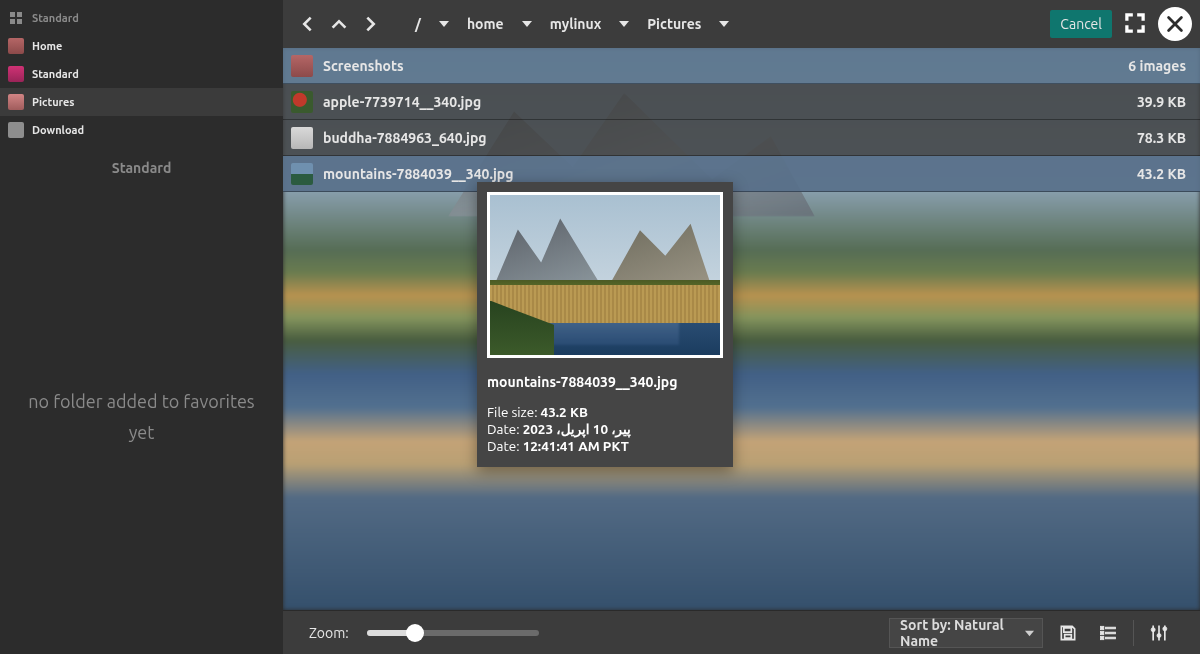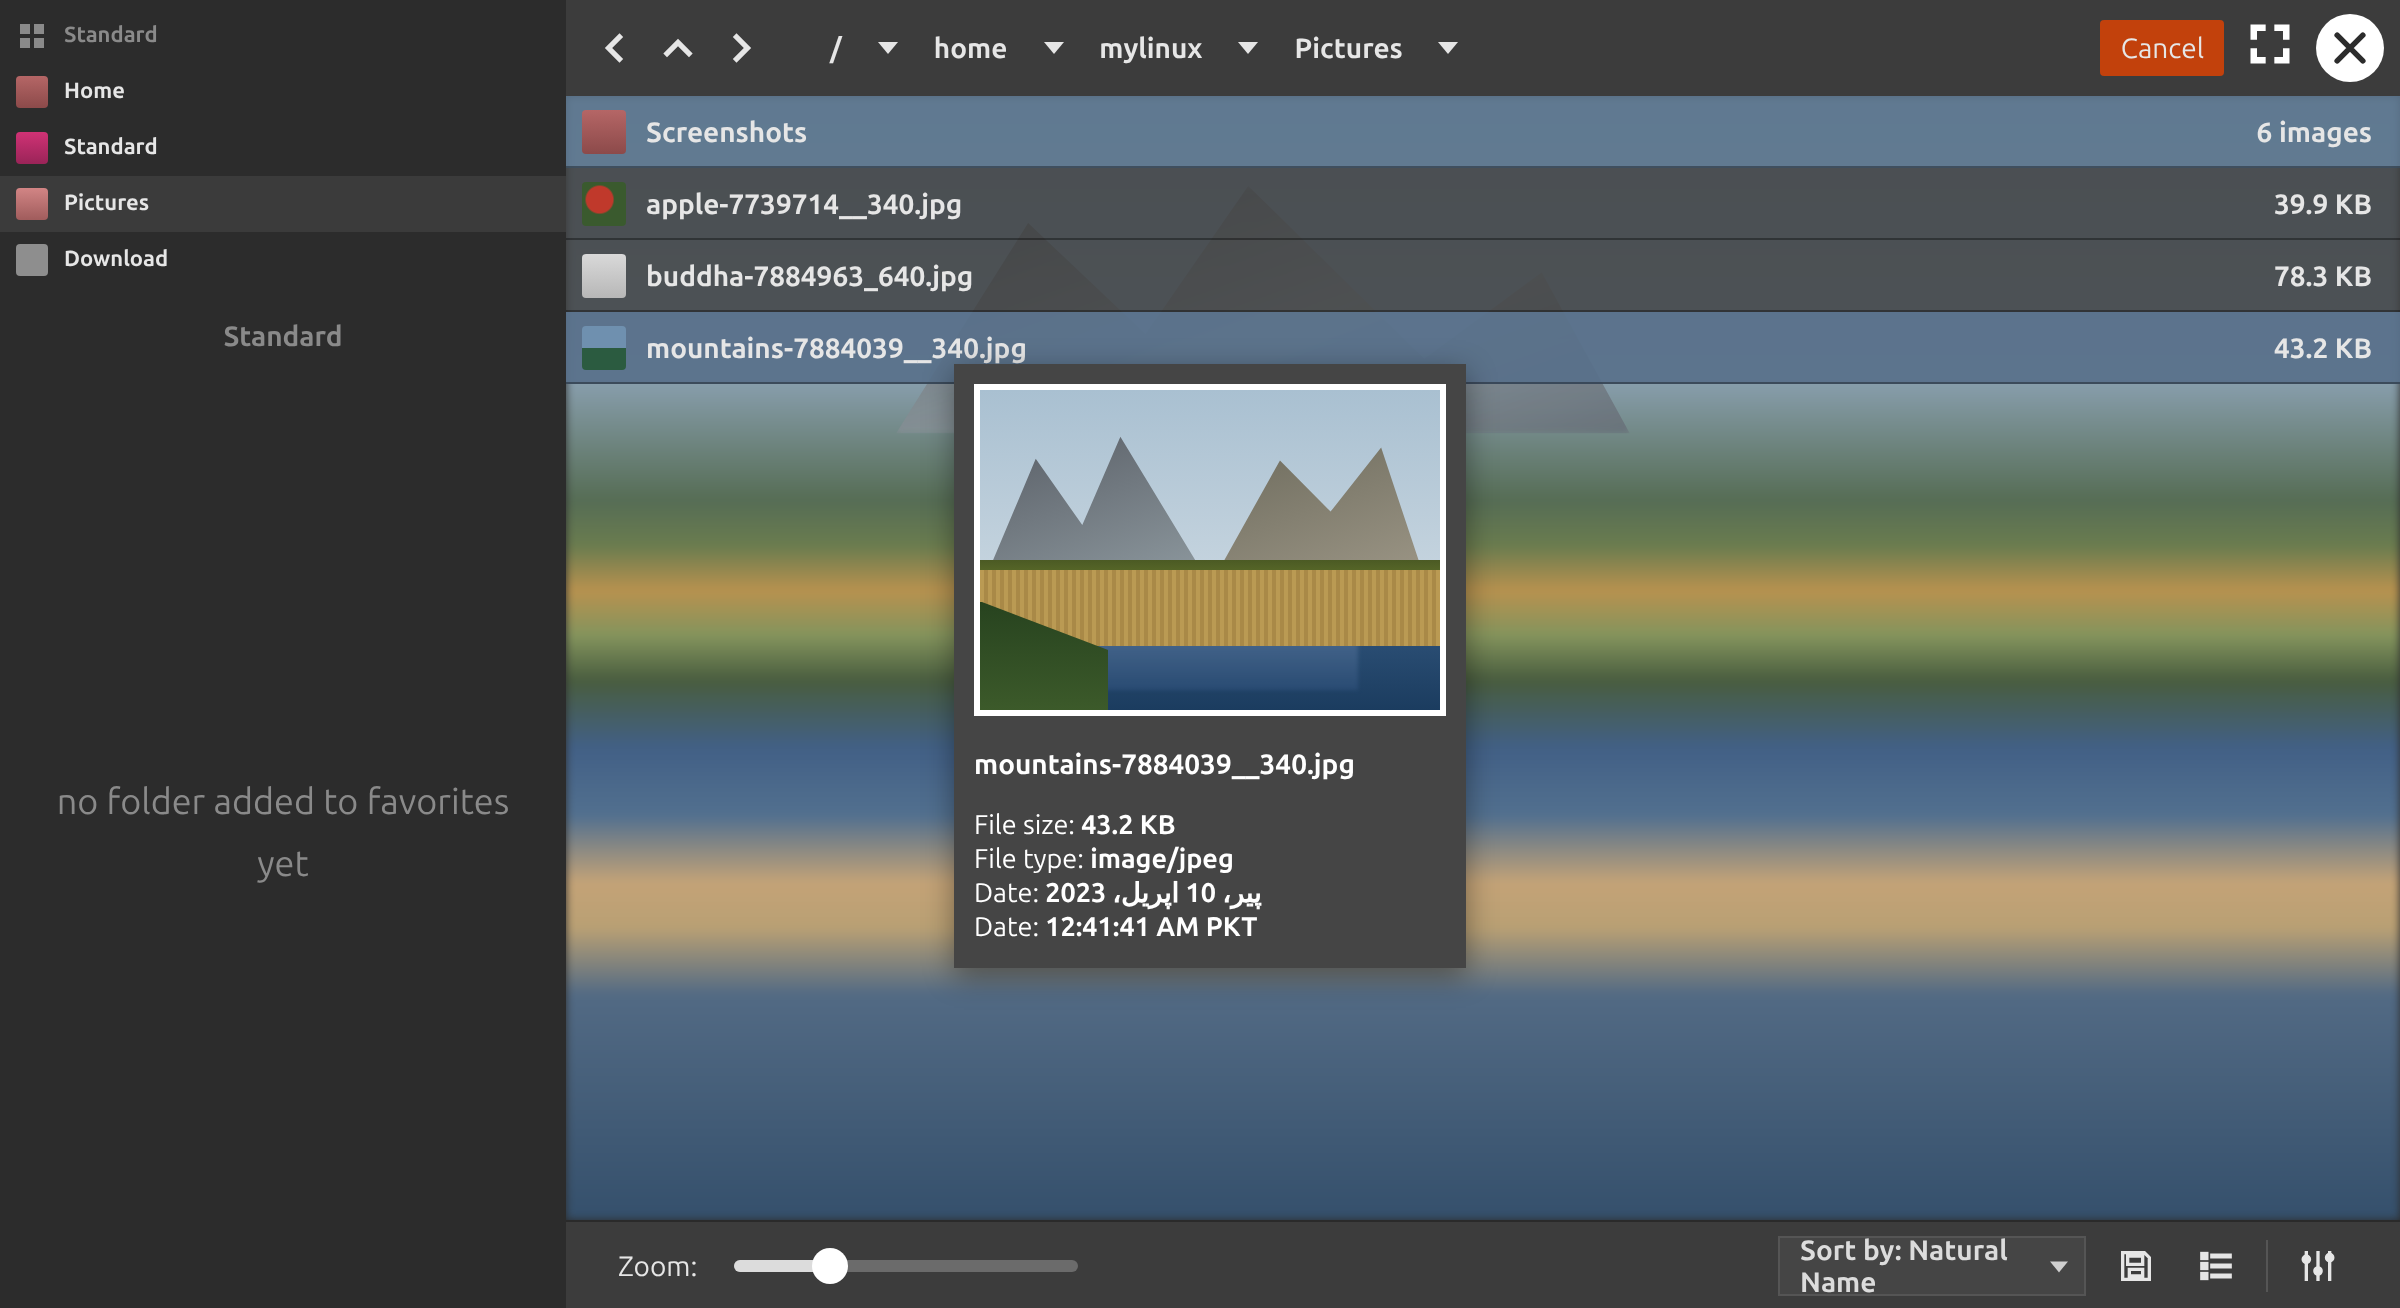--- a/index.html
+++ b/index.html
@@ -18,21 +18,21 @@
     .main { flex: 1; height: 100%; background: #2c2c2c; display: flex; flex-direction: column; position: relative; }
     
     .topbar { height: 48px; display: flex; align-items: center; padding: 0 8px; background: #3c3c3c; }
     .nav-btn { width: 32px; height: 32px; display: flex; align-items: center; justify-content: center; color: #e6e6e6; cursor: pointer; }
     .nav-btn svg { width: 22px; height: 22px; fill: #e6e6e6; }
     .crumbs { display: flex; align-items: center; margin-left: 14px; font-size: 14px; font-weight: 600; gap: 4px; }
     .crumb { padding: 0 14px; }
     .crumb-drop { display: inline-flex; }
     .crumb-drop svg { width: 10px; height: 10px; fill: #e6e6e6; }
     .top-right { margin-left: auto; display: flex; align-items: center; gap: 10px; }
-    .btn-cancel { background: #c2410c; padding: 6px 10px; border-radius: 2px; font-size: 14px; cursor: pointer; }
+    .btn-cancel { background: #0f766e; padding: 6px 10px; border-radius: 2px; font-size: 14px; cursor: pointer; }
     .fs-ic svg, .close-ic svg { width: 26px; height: 26px; fill: #fff; }
     .close-ic { width: 34px; height: 34px; border-radius: 50%; background: #fff; display: flex; align-items: center; justify-content: center; }
     .close-ic svg { fill: #2c2c2c; width: 22px; height: 22px; }
     
     .viewer { flex: 1; position: relative; overflow: hidden; }
     .bg-img { position: absolute; inset: 0; background:
       linear-gradient(to bottom,
         #7a8fa1 0%, #8aa0b0 25%, #566d55 36%,
         #6a7c4f 40%, #b8924f 44%, #84945d 48%,
         #495d3f 52%, #426086 58%, #52708f 64%,
@@ -222,23 +222,20 @@
         <div class="pv-water"></div>
         <div class="pv-refl"></div>
         <div class="pv-grass"></div>
         <div class="pv-fg"></div>
       </div>
       <div class="tt-name">mountains-7884039__340.jpg</div>
       <div class="tt-line">
         <span>File size:</span> <b>43.2 KB</b>
       </div>
       <div class="tt-line">
-        <span>File type:</span> <b>image/jpeg</b>
-      </div>
-      <div class="tt-line">
         <span>Date:</span> <b>پیر، 10 اپریل، 2023</b>
       </div>
       <div class="tt-line">
         <span>Date:</span> <b>12:41:41 AM PKT</b>
       </div>
     </div>
   </div>
 
   <div class="statusbar">
     <span>Zoom:</span>

